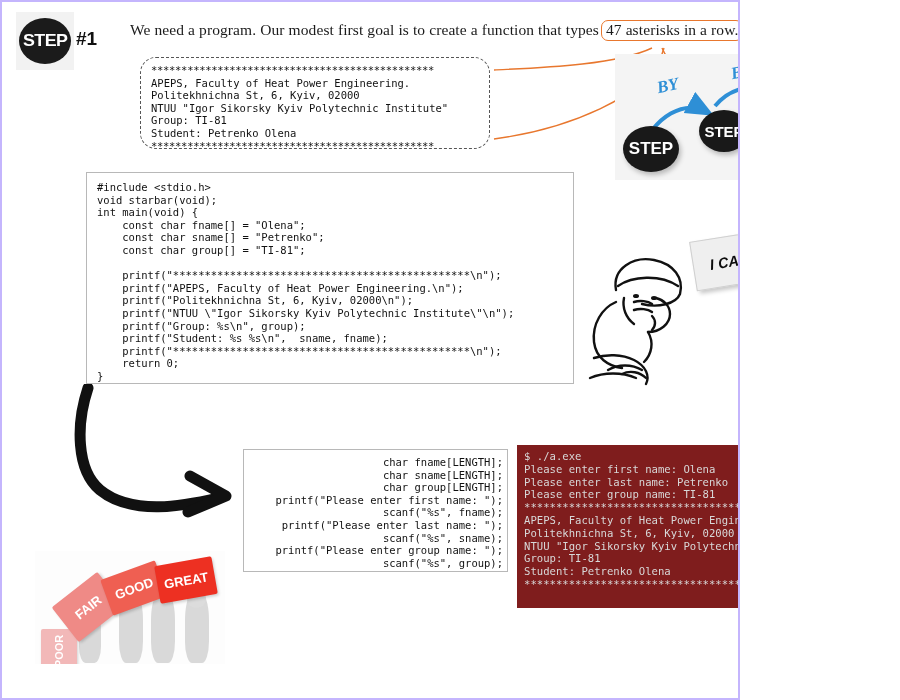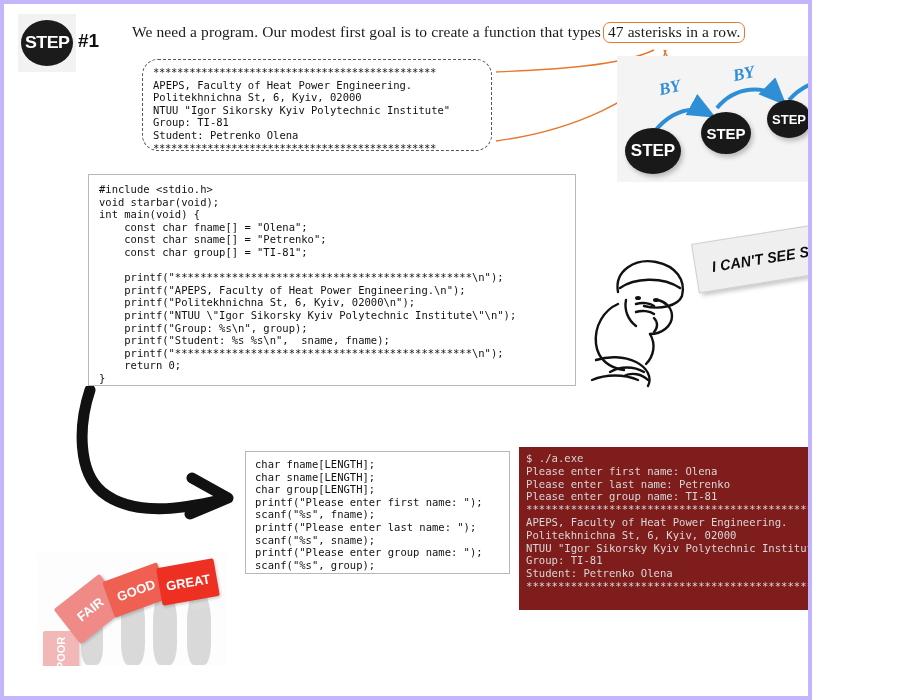--- a/index.html
+++ b/index.html
@@ -5,24 +5,24 @@
   html, body {
     margin: 0;
     padding: 0;
     background: #ffffff;
   }
   body {
     font-family: "Liberation Sans", sans-serif;
   }
   #slide {
     position: relative;
-    width: 812px;
+    width: 740px;
     height: 700px;
     background: #ffffff;
-    border: 4px solid #c4b5fd;
+    border: 2px solid #c4b5fd;
     box-sizing: border-box;
     overflow: hidden;
   }
 
   
   .step-badge-box {
     position: absolute;
     left: 14px;
     top: 10px;
     width: 58px;
@@ -158,20 +158,21 @@
   .code-box-two {
     position: absolute;
     left: 241px;
     top: 447px;
     width: 265px;
     height: 123px;
     border: 1px solid #b8b8b8;
     background: #ffffff;
     box-sizing: border-box;
     padding: 6px 4px 4px 9px;
+    text-align: right;
   }
 
   
   .terminal {
     position: absolute;
     left: 515px;
     top: 443px;
     width: 366px;
     height: 163px;
     background: #7f1d1d;

